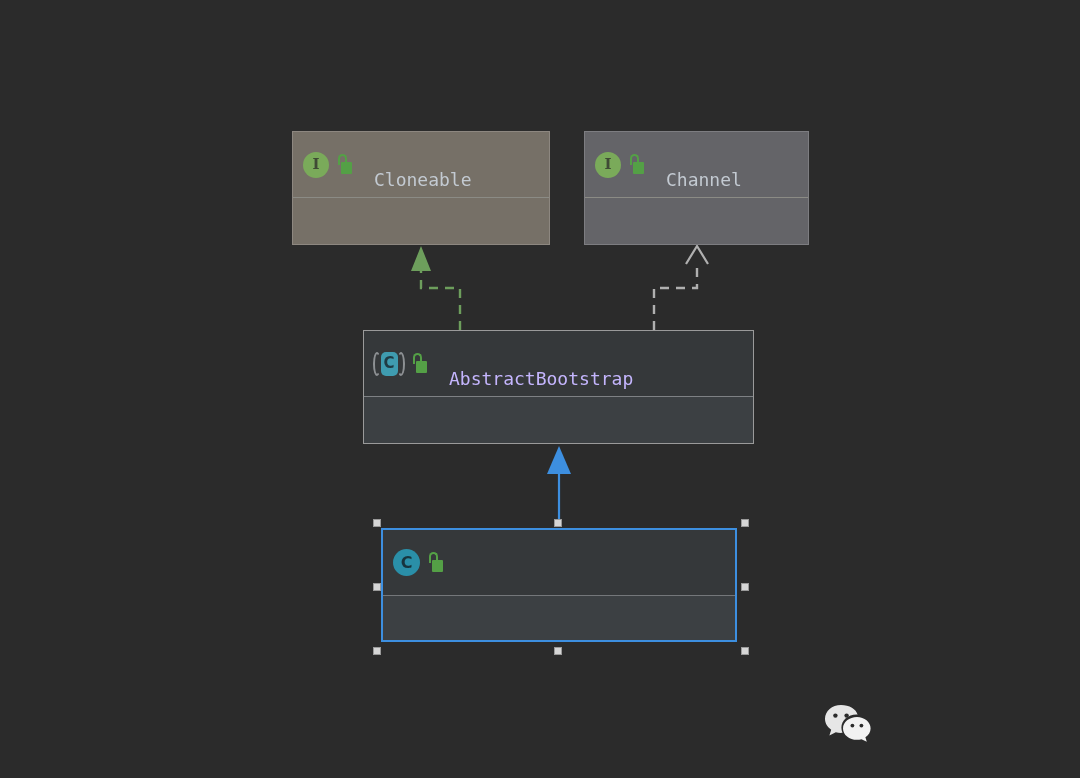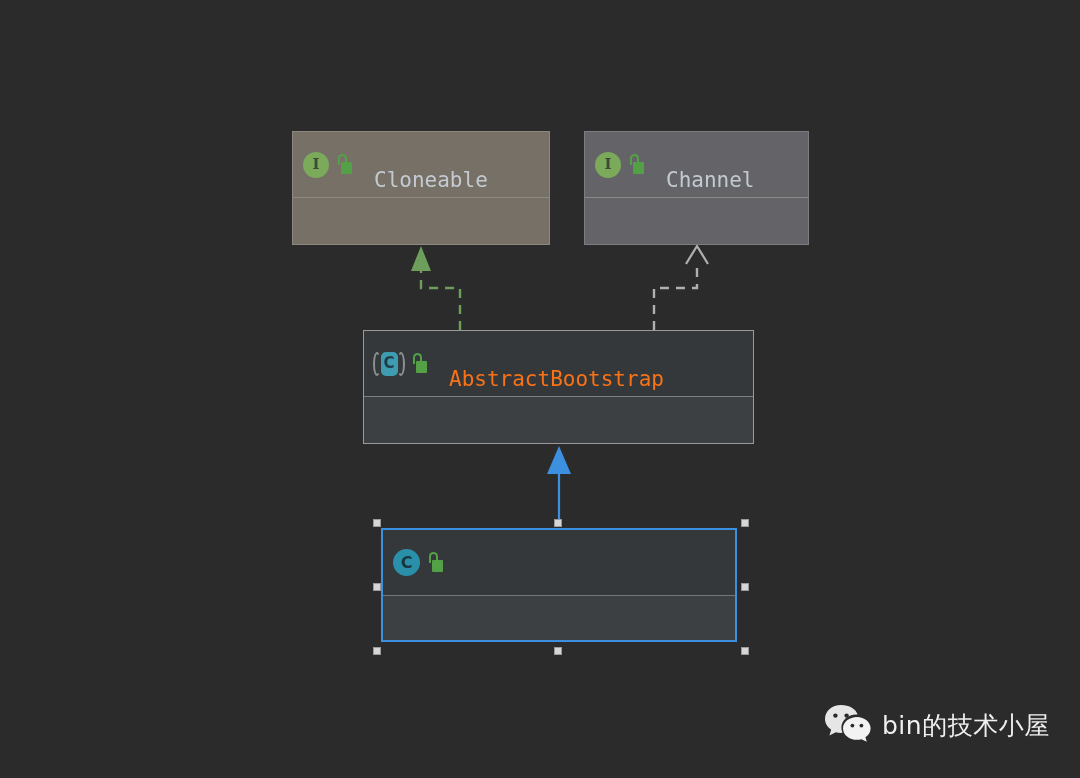--- a/index.html
+++ b/index.html
@@ -43,21 +43,21 @@
     display: flex;
     align-items: center;
     box-sizing: border-box;
     height: 66px;
     padding-left: 10px;
   }
   .node-body {
     box-sizing: border-box;
   }
   .node-title {
-    font-size: 21px;
+    font-size: 18px;
     letter-spacing: 0px;
     white-space: nowrap;
     margin-top: 30px;
   }
 
   
   .node.iface {
     border: 1px solid #8b8b84;
   }
   .node.iface.warm { background: #767067; border-color: #8d8780; }
@@ -69,21 +69,21 @@
 
   
   .node.cls {
     background: #3c4043;
     border: 1px solid #9a9a9a;
   }
   .node.cls .node-header {
     background: #35383a;
     border-bottom: 1px solid #7e8184;
   }
-  .node.cls .node-title { color: #f97316; }
+  .node.cls .node-title { color: #c4b5fd; }
 
   .node.cls.selected {
     border: 2px solid #3d8fe0;
   }
   .node.cls.selected .node-header { border-bottom: 1px solid #74777a; }
 
   
   .icon-slot {
     display: flex;
     align-items: center;
@@ -321,16 +321,15 @@
         <circle cx="11.4" cy="12.6" r="2.2" fill="#2b2b2b"></circle>
         <circle cx="22.6" cy="12.6" r="2.2" fill="#2b2b2b"></circle>
 
         <path d="M33 14 C25.3 14 19 19.1 19 25.4 C19 31.7 25.3 36.8 33 36.8
                  C34.6 36.8 36.1 36.58 37.5 36.2 L42.8 38.8 L41.4 34.2
                  C44.6 31.98 46.6 28.9 46.6 25.4 C46.6 19.1 40.4 14 33 14 Z" fill="#f2f2f2"></path>
         <circle cx="28.4" cy="22.6" r="1.9" fill="#2b2b2b"></circle>
         <circle cx="37.4" cy="22.6" r="1.9" fill="#2b2b2b"></circle>
       </svg>
     </span>
-    <span class="wm-text">bin的技术小屋</span>
   </div>
 
 </div>
 
 </body></html>

